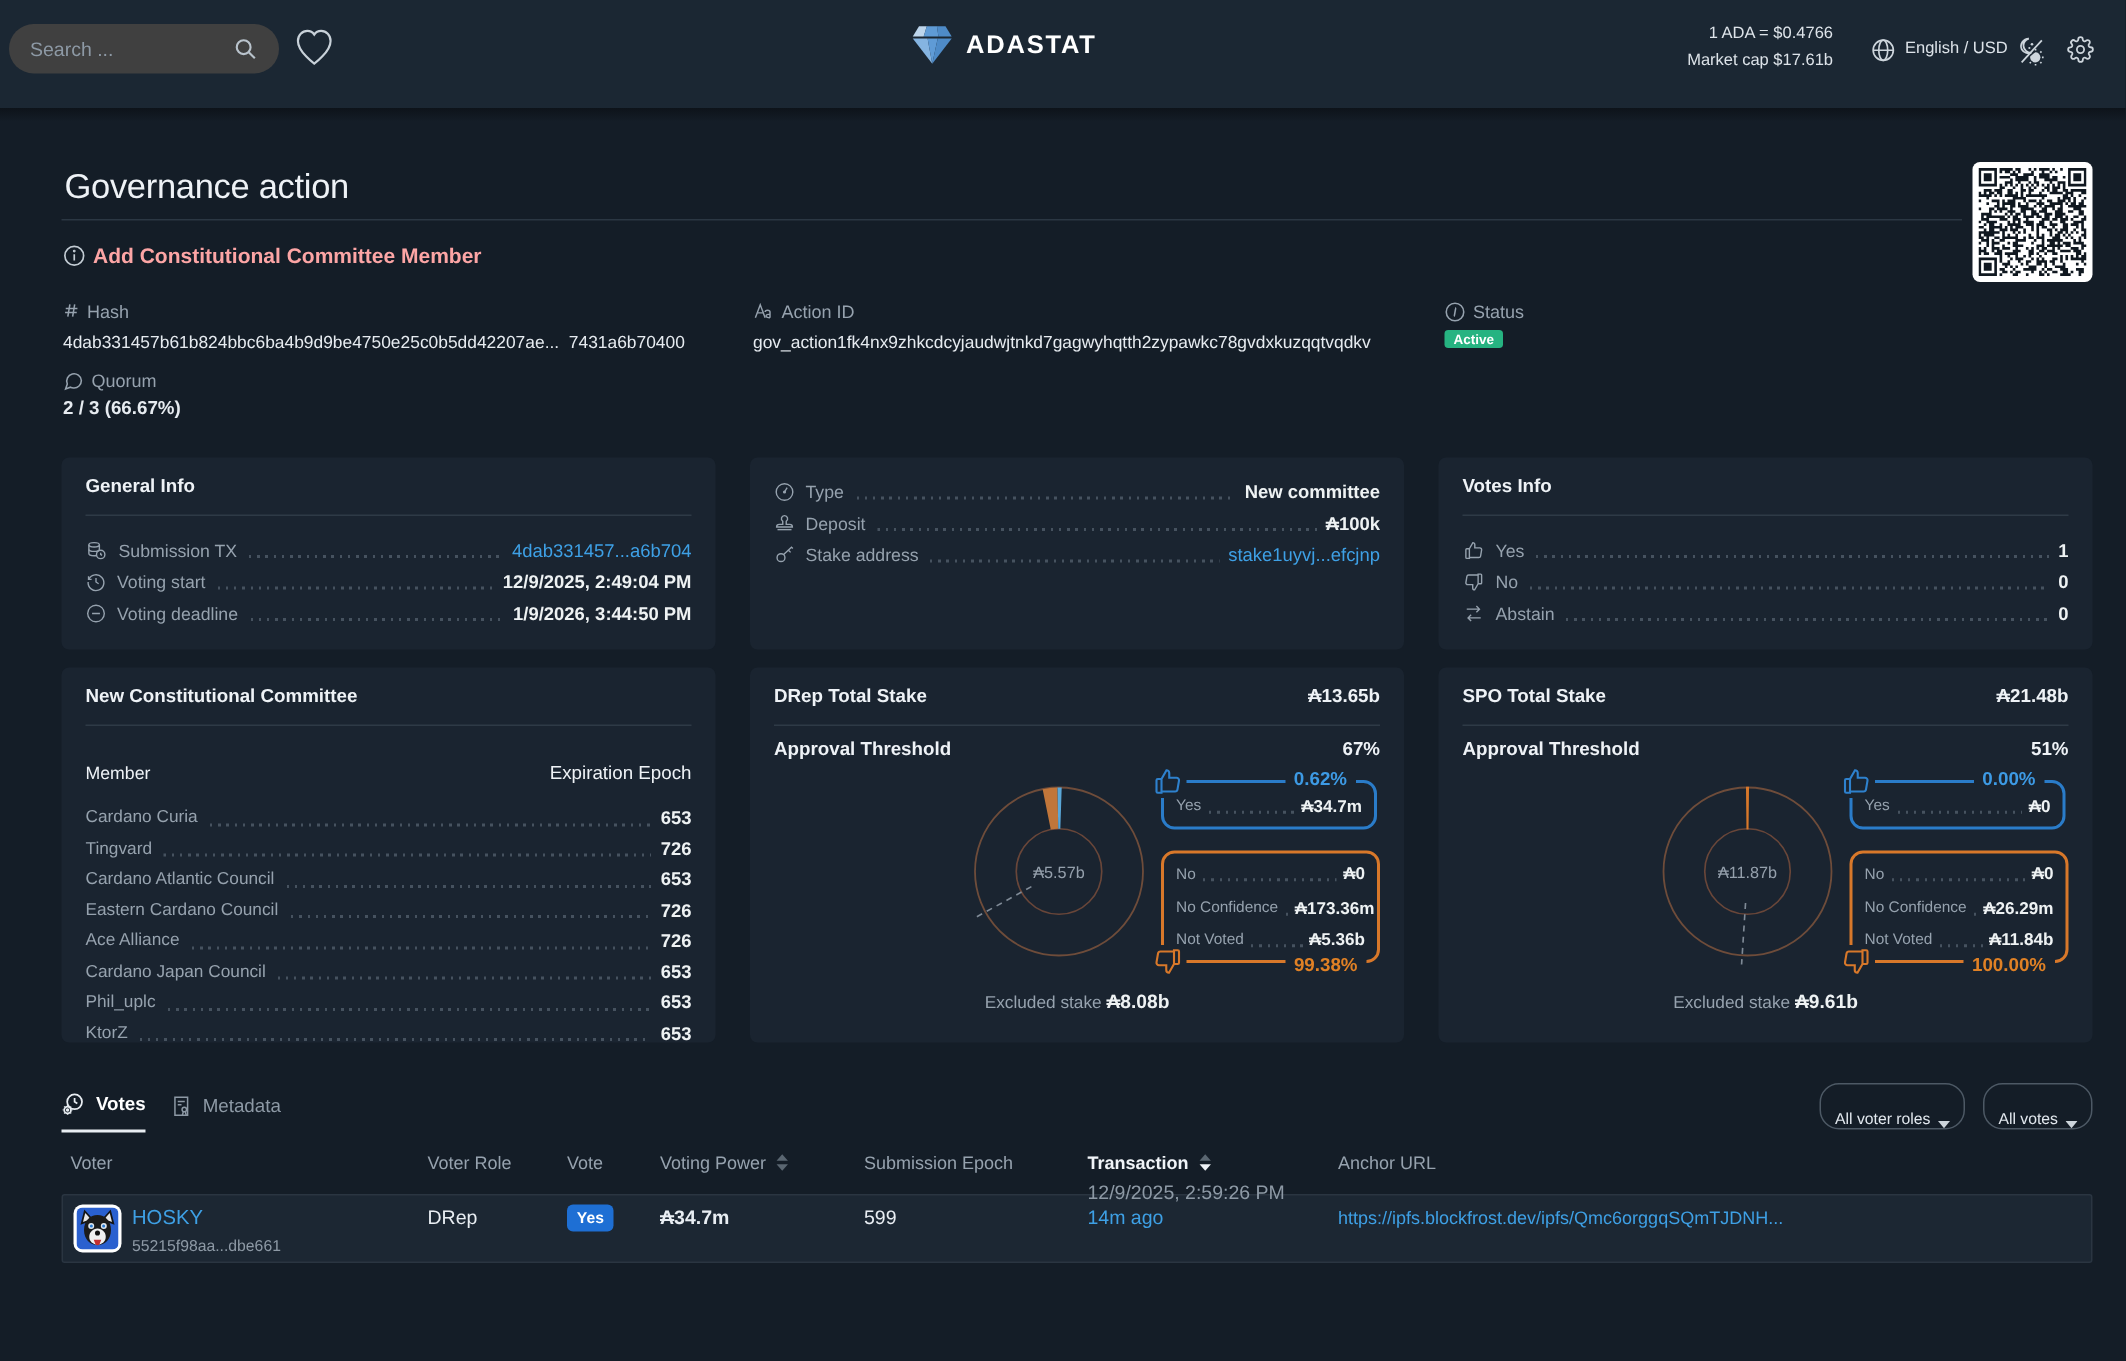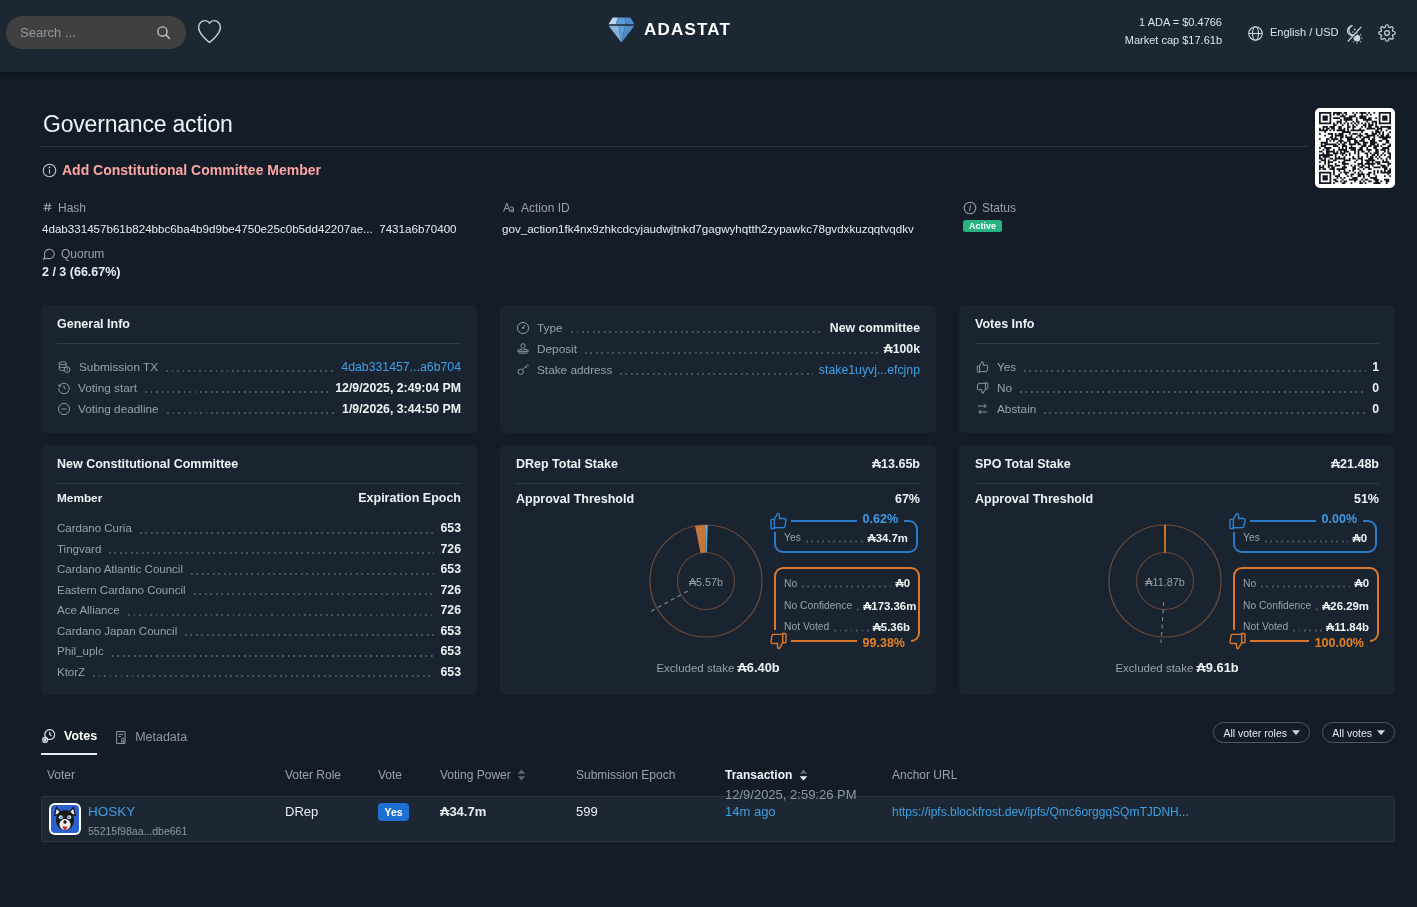--- a/index.html
+++ b/index.html
@@ -42,21 +42,21 @@
 .vb-row .val{font-weight:bold;color:#eef2f3;font-size:11.4px}
 .vb-row .leader{margin:0 4px 0 5px;min-width:2px;align-self:center;transform:translateY(3.5px)}
 .vb-pct{position:absolute;font-size:12.5px;font-weight:bold;background:#1a2430;padding:0 6px}
 .vb-icon{position:absolute;background:#1a2430;line-height:0;padding:1px 2px}
 .excl{position:absolute;font-size:11.5px;color:#96a2ae}
 .excl b{color:#eef2f3;font-size:12.8px}
 .tabs{position:absolute;left:41px;top:728px;display:flex;gap:17px;font-size:12.5px}
 .tab{display:flex;align-items:center;gap:7px;padding-bottom:9px}
 .tab.active{color:#fff;font-weight:bold;border-bottom:2px solid #e8edf2}
 .tab.idle{color:#8d99a5}
-.pill{position:absolute;height:21px;border:1px solid #4d5965;border-radius:13px;color:#e2e8ee;font-size:10.5px;display:flex;align-items:center;padding:0 9px;gap:5px}
+.pill{position:absolute;height:31px;border:1px solid #4d5965;border-radius:13px;color:#e2e8ee;font-size:10.5px;display:flex;align-items:flex-end;padding:0 9px;gap:5px}
 .thead{position:absolute;font-size:12px;color:#96a2ae}
 .thead.on{color:#f0f4f8;font-weight:bold}
 .trow{position:absolute;left:41px;top:796px;width:1354px;height:46px;background:#1c2733;border:1px solid #2a3541;border-radius:2px}
 </style></head>
 <body>
 <div class="content"></div>
 <div class="shadowband"></div>
 
 <div class="topbar">
   <div class="search">Search ...
@@ -249,21 +249,21 @@
           <path d="M4 7h14M15 3.5L18.5 7 15 10.5"></path>
           <path d="M20 17H6M9 13.5L5.5 17 9 20.5"></path>
         </svg>Abstain</span>
     <span class="leader"></span>
       <span class="val">0</span>
   </div>
 </div>
 
 <div class="card" style="left:41px;top:445px;width:436px;height:250px">
   <div class="ctitle">New Constitutional Committee</div>
-  <div class="crow" style="margin-top:3px;font-weight:bold;color:#eef2f6;height:21px">
+  <div class="crow" style="margin-top:20px;font-weight:normal;color:#eef2f6;height:21px">
     <span>Member</span>
       <span style="flex:1"></span>
       <span style="font-size:12.5px">Expiration Epoch</span>
   </div>
   <div class="crow cm" style="margin-top:10px">
       <span class="lbl">Cardano Curia</span>
       <span class="leader"></span>
       <span class="val">653</span>
     </div>
   <div class="crow">
@@ -400,21 +400,21 @@
       <span>No Confidence</span>
       <span class="leader"></span>
       <span class="val">₳26.29m</span>
     </div>
   <div class="vb-row" style="height:21px">
       <span>Not Voted</span>
       <span class="leader"></span>
       <span class="val">₳11.84b</span>
     </div>
 </div>
-<div class="excl" style="left:558px;top:660px;width:320px;text-align:center">Excluded stake <b>₳6.40b</b></div>
+<div class="excl" style="left:558px;top:660px;width:320px;text-align:center">Excluded stake <b>₳8.08b</b></div>
 <div class="excl" style="left:1017px;top:660px;width:320px;text-align:center">Excluded stake <b>₳9.61b</b></div>
 
 <div class="tabs">
   <div class="tab active">
     <svg width="16" height="16" viewBox="0 0 22 22" fill="none" stroke="#e8edf2" stroke-width="1.6">
         <circle cx="12" cy="9" r="6.8"></circle>
         <path d="M12 5.5V9l2.5 1.5"></path>
         <circle cx="5.6" cy="16.4" r="3.1"></circle>
         <circle cx="5.6" cy="16.4" r="0.8" fill="#e8edf2"></circle>
         <g stroke-width="1.3">

